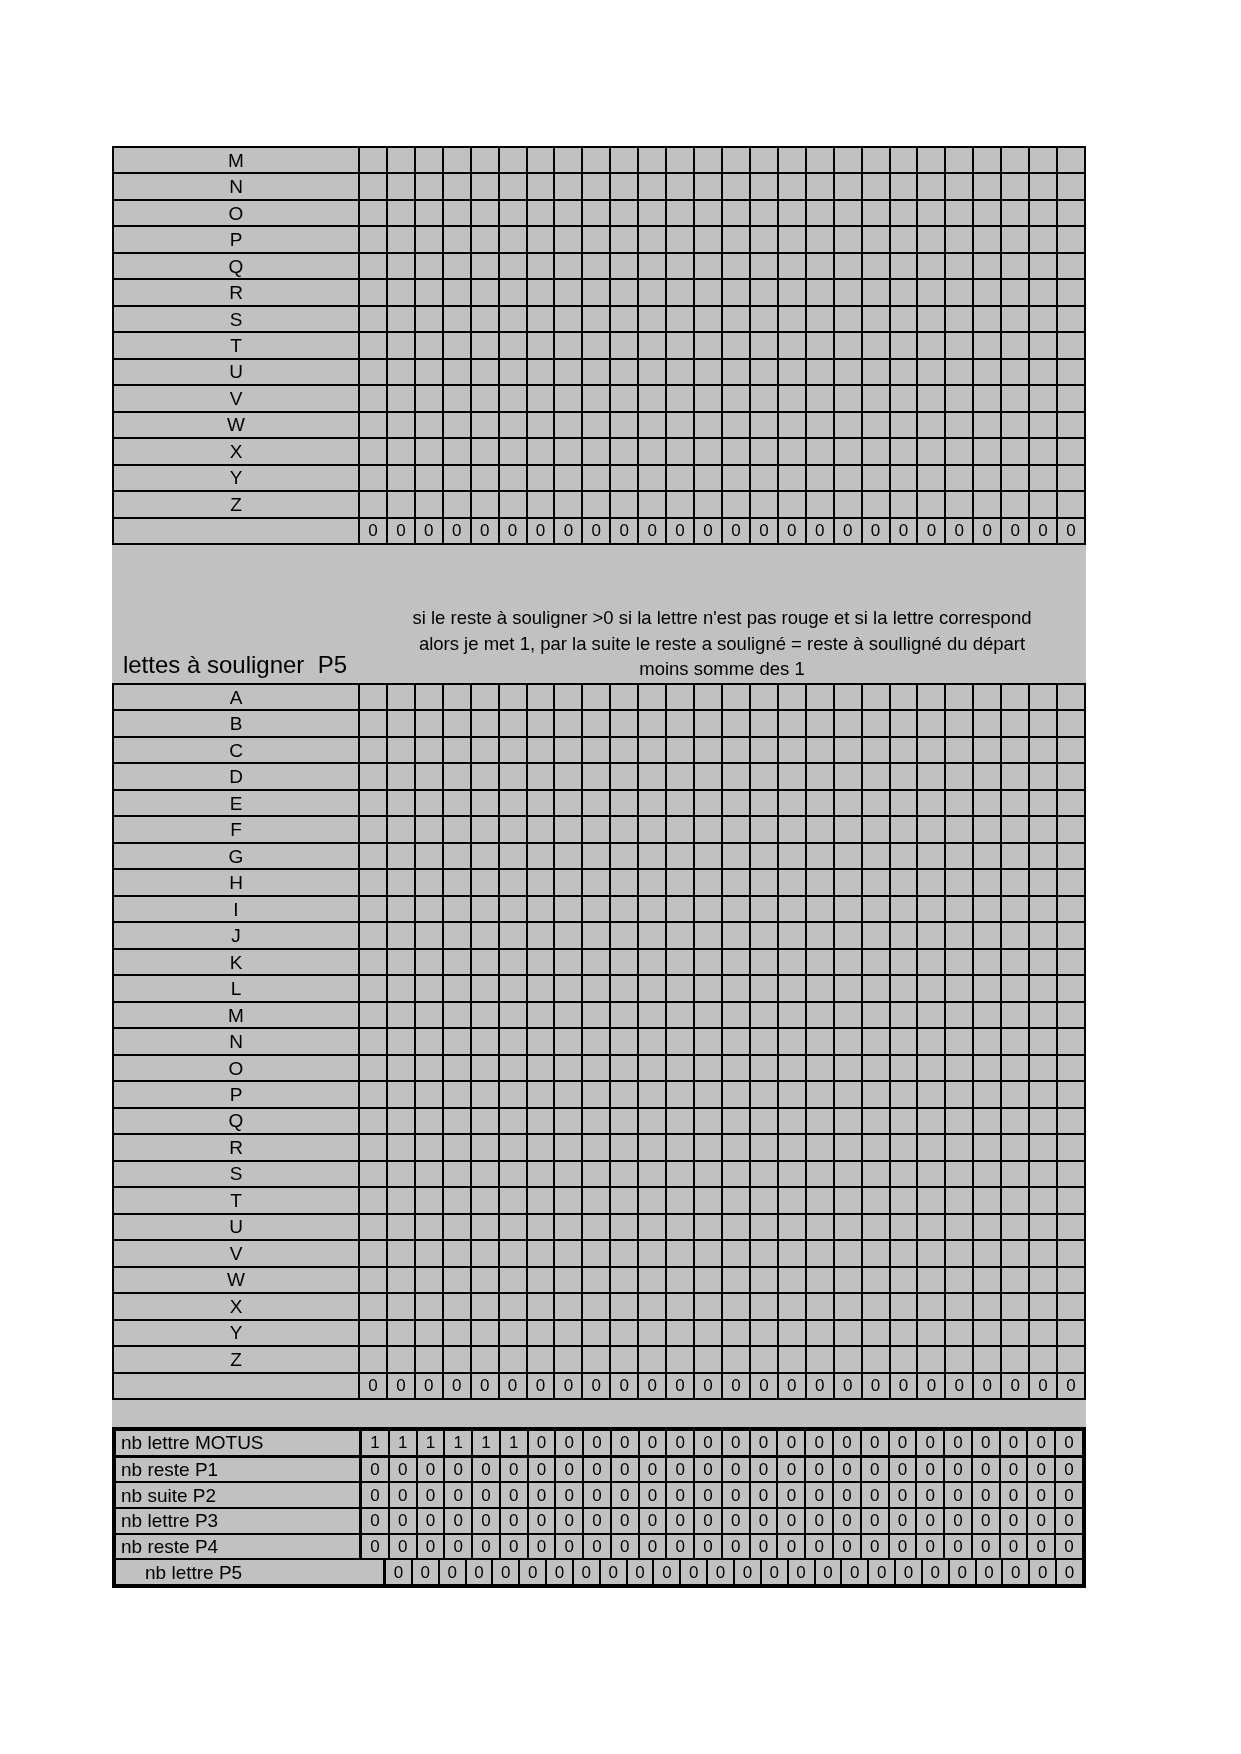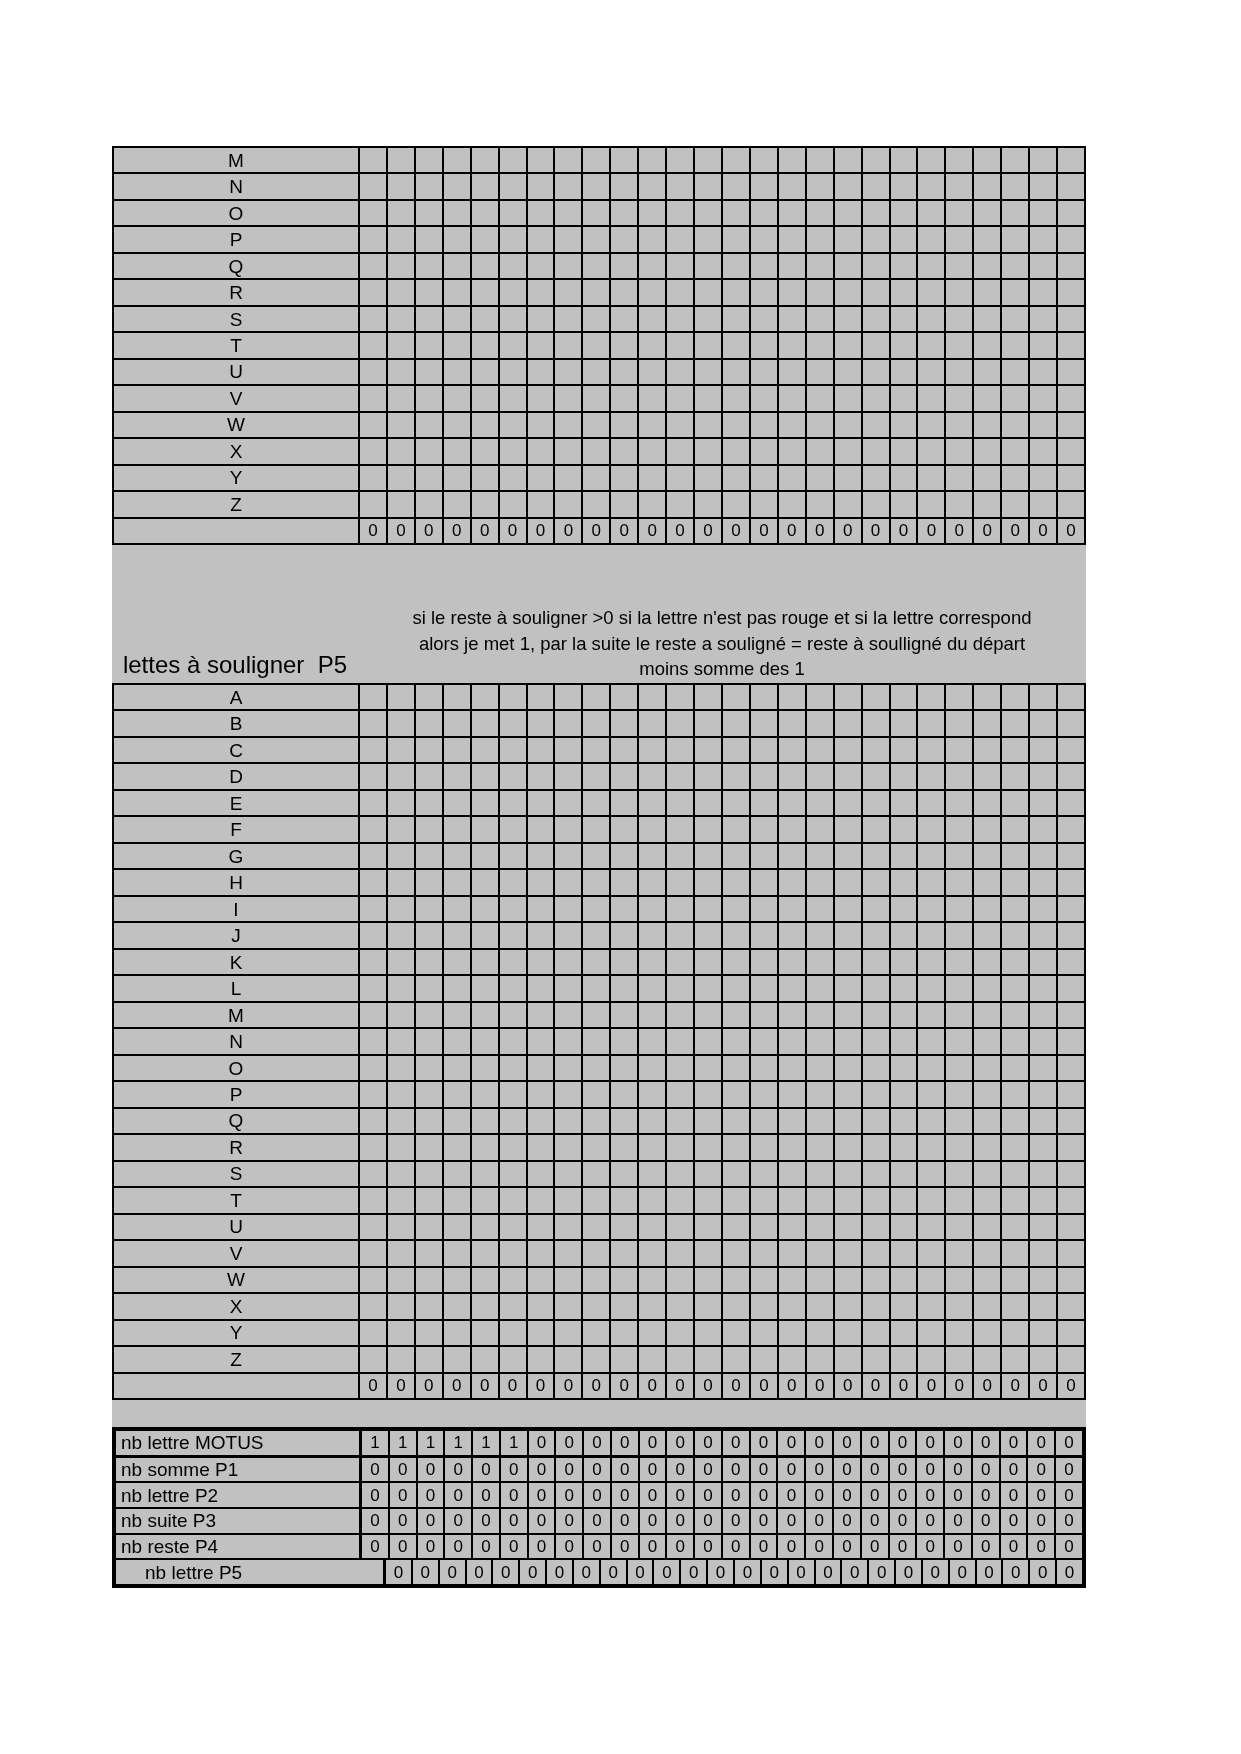--- a/index.html
+++ b/index.html
@@ -1324,79 +1324,79 @@
           <div class="cell">0</div>
           <div class="cell">0</div>
           <div class="cell">0</div>
           <div class="cell">0</div>
           <div class="cell">0</div>
           <div class="cell">0</div>
           <div class="cell">0</div>
           <div class="cell">0</div>
         </div>
         <div class="row">
-          <div class="lbl">nb somme P1</div>
-          <div class="cell">0</div>
-          <div class="cell">0</div>
-          <div class="cell">0</div>
-          <div class="cell">0</div>
-          <div class="cell">0</div>
-          <div class="cell">0</div>
-          <div class="cell">0</div>
-          <div class="cell">0</div>
-          <div class="cell">0</div>
-          <div class="cell">0</div>
-          <div class="cell">0</div>
-          <div class="cell">0</div>
-          <div class="cell">0</div>
-          <div class="cell">0</div>
-          <div class="cell">0</div>
-          <div class="cell">0</div>
-          <div class="cell">0</div>
-          <div class="cell">0</div>
-          <div class="cell">0</div>
-          <div class="cell">0</div>
-          <div class="cell">0</div>
-          <div class="cell">0</div>
-          <div class="cell">0</div>
-          <div class="cell">0</div>
-          <div class="cell">0</div>
-          <div class="cell">0</div>
-        </div>
-        <div class="row">
-          <div class="lbl">nb lettre P2</div>
-          <div class="cell">0</div>
-          <div class="cell">0</div>
-          <div class="cell">0</div>
-          <div class="cell">0</div>
-          <div class="cell">0</div>
-          <div class="cell">0</div>
-          <div class="cell">0</div>
-          <div class="cell">0</div>
-          <div class="cell">0</div>
-          <div class="cell">0</div>
-          <div class="cell">0</div>
-          <div class="cell">0</div>
-          <div class="cell">0</div>
-          <div class="cell">0</div>
-          <div class="cell">0</div>
-          <div class="cell">0</div>
-          <div class="cell">0</div>
-          <div class="cell">0</div>
-          <div class="cell">0</div>
-          <div class="cell">0</div>
-          <div class="cell">0</div>
-          <div class="cell">0</div>
-          <div class="cell">0</div>
-          <div class="cell">0</div>
-          <div class="cell">0</div>
-          <div class="cell">0</div>
-        </div>
-        <div class="row">
-          <div class="lbl">nb suite P3</div>
+          <div class="lbl">nb reste P1</div>
+          <div class="cell">0</div>
+          <div class="cell">0</div>
+          <div class="cell">0</div>
+          <div class="cell">0</div>
+          <div class="cell">0</div>
+          <div class="cell">0</div>
+          <div class="cell">0</div>
+          <div class="cell">0</div>
+          <div class="cell">0</div>
+          <div class="cell">0</div>
+          <div class="cell">0</div>
+          <div class="cell">0</div>
+          <div class="cell">0</div>
+          <div class="cell">0</div>
+          <div class="cell">0</div>
+          <div class="cell">0</div>
+          <div class="cell">0</div>
+          <div class="cell">0</div>
+          <div class="cell">0</div>
+          <div class="cell">0</div>
+          <div class="cell">0</div>
+          <div class="cell">0</div>
+          <div class="cell">0</div>
+          <div class="cell">0</div>
+          <div class="cell">0</div>
+          <div class="cell">0</div>
+        </div>
+        <div class="row">
+          <div class="lbl">nb suite P2</div>
+          <div class="cell">0</div>
+          <div class="cell">0</div>
+          <div class="cell">0</div>
+          <div class="cell">0</div>
+          <div class="cell">0</div>
+          <div class="cell">0</div>
+          <div class="cell">0</div>
+          <div class="cell">0</div>
+          <div class="cell">0</div>
+          <div class="cell">0</div>
+          <div class="cell">0</div>
+          <div class="cell">0</div>
+          <div class="cell">0</div>
+          <div class="cell">0</div>
+          <div class="cell">0</div>
+          <div class="cell">0</div>
+          <div class="cell">0</div>
+          <div class="cell">0</div>
+          <div class="cell">0</div>
+          <div class="cell">0</div>
+          <div class="cell">0</div>
+          <div class="cell">0</div>
+          <div class="cell">0</div>
+          <div class="cell">0</div>
+          <div class="cell">0</div>
+          <div class="cell">0</div>
+        </div>
+        <div class="row">
+          <div class="lbl">nb lettre P3</div>
           <div class="cell">0</div>
           <div class="cell">0</div>
           <div class="cell">0</div>
           <div class="cell">0</div>
           <div class="cell">0</div>
           <div class="cell">0</div>
           <div class="cell">0</div>
           <div class="cell">0</div>
           <div class="cell">0</div>
           <div class="cell">0</div>

